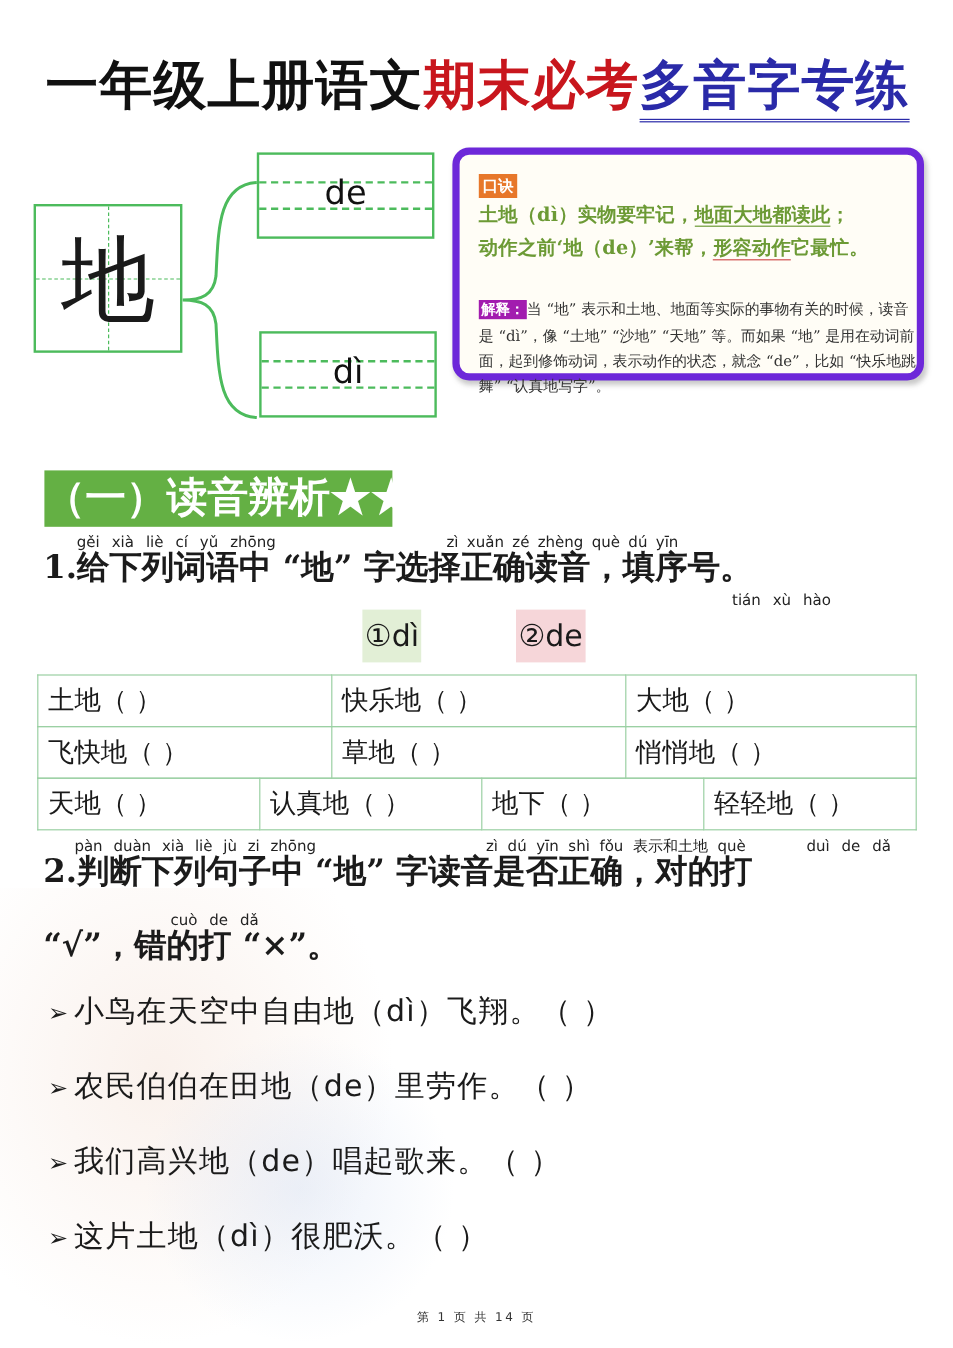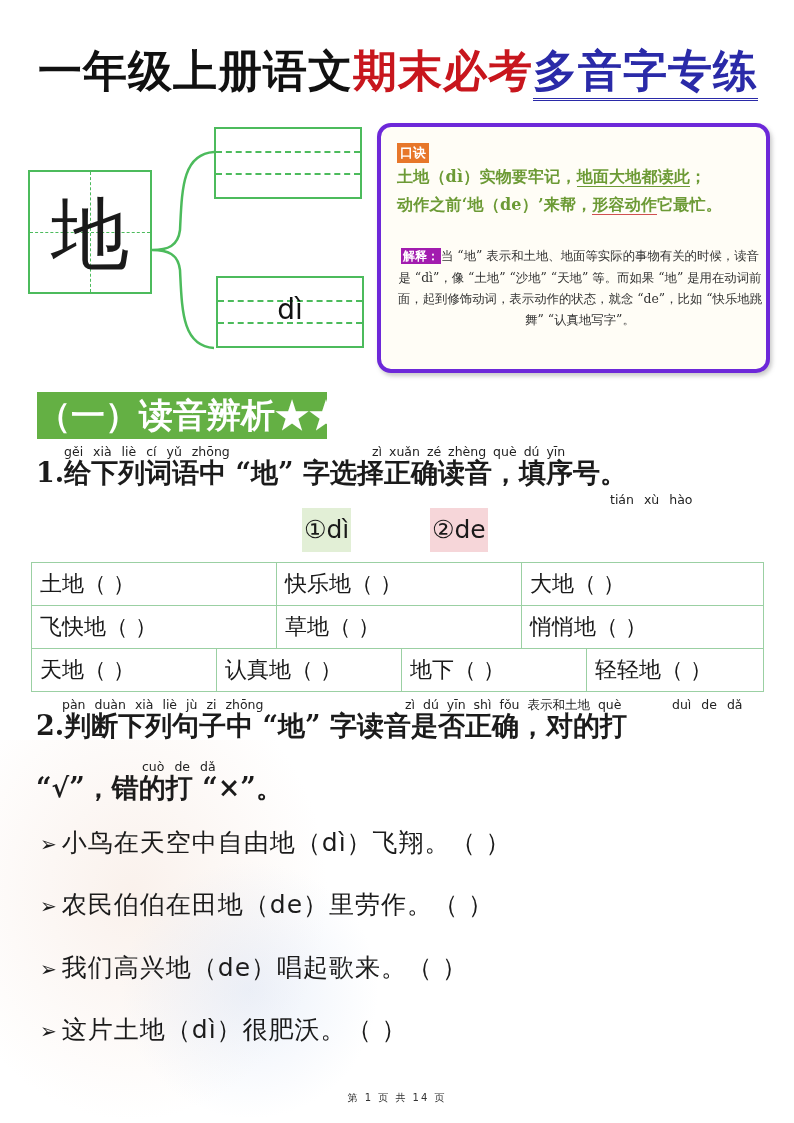--- a/index.html
+++ b/index.html
@@ -45,23 +45,23 @@
   .py-box .d1 { position: absolute; left: 0; right: 0; top: 22px; border-top: 2px dashed #4cbb5c; }
   .py-box .d2 { position: absolute; left: 0; right: 0; top: 44px; border-top: 2px dashed #4cbb5c; }
   .py-box .py {
     position: absolute; left: 0; right: 0; top: 14px; text-align: center;
     font-family: "DejaVu Sans", sans-serif; font-size: 28px; line-height: 36px; color: #111;
   }
   .py-de { left: 214px; top: 127px; }
   .py-di { left: 216px; top: 276px; }
 
   .rhyme-card {
-    position: absolute; left: 377px; top: 123px; width: 393px; height: 250px;
-    border: 4px solid #6d28d9; border-radius: 14px; box-sizing: border-box;
-    background: #fffdf6; box-shadow: 2px 3px 4px rgba(100,100,100,0.35); text-align: center;
+    position: absolute; left: 377px; top: 123px; width: 393px; height: 194px;
+    border: 6px solid #6d28d9; border-radius: 14px; box-sizing: border-box;
+    background: #fffdf6; box-shadow: 2px 3px 4px rgba(100,100,100,0.35);
   }
   .rhyme-tag {
     position: absolute; left: 16px; top: 16px; background: #e7772a; color: #fff;
     font-family: "DejaVu Sans", sans-serif; font-size: 13px; font-weight: bold; padding: 1px 3px;
   }
   .rhyme-line {
     position: absolute; left: 16px; font-size: 16px; font-weight: bold; color: #6c9a35; white-space: nowrap;
     font-family: "DejaVu Serif", serif; letter-spacing: 0.2px;
   }
   .rhyme-line .u1 { border-bottom: 1px solid #6c9a35; }
@@ -112,20 +112,21 @@
   <div class="ch">地</div>
 </div>
 
 <svg class="brace" width="66" height="200" viewBox="0 0 66 200">
   <path d="M 62 2 C 30 4, 30 40, 28 80 C 26 96, 16 100, 0 100 C 16 100, 26 104, 28 120 C 30 160, 30 196, 62 198" fill="none" stroke="#4cbb5c" stroke-width="2.5"></path>
 </svg>
 
 <div class="py-box py-de">
   <div class="d1"></div>
   <div class="d2"></div>
+  <div class="py">de</div>
 </div>
 <div class="py-box py-di">
   <div class="d1"></div>
   <div class="d2"></div>
   <div class="py">dì</div>
 </div>
 
 <div class="rhyme-card">
   <span class="rhyme-tag">口诀</span>
   <div class="rhyme-line" style="top:40px;">

